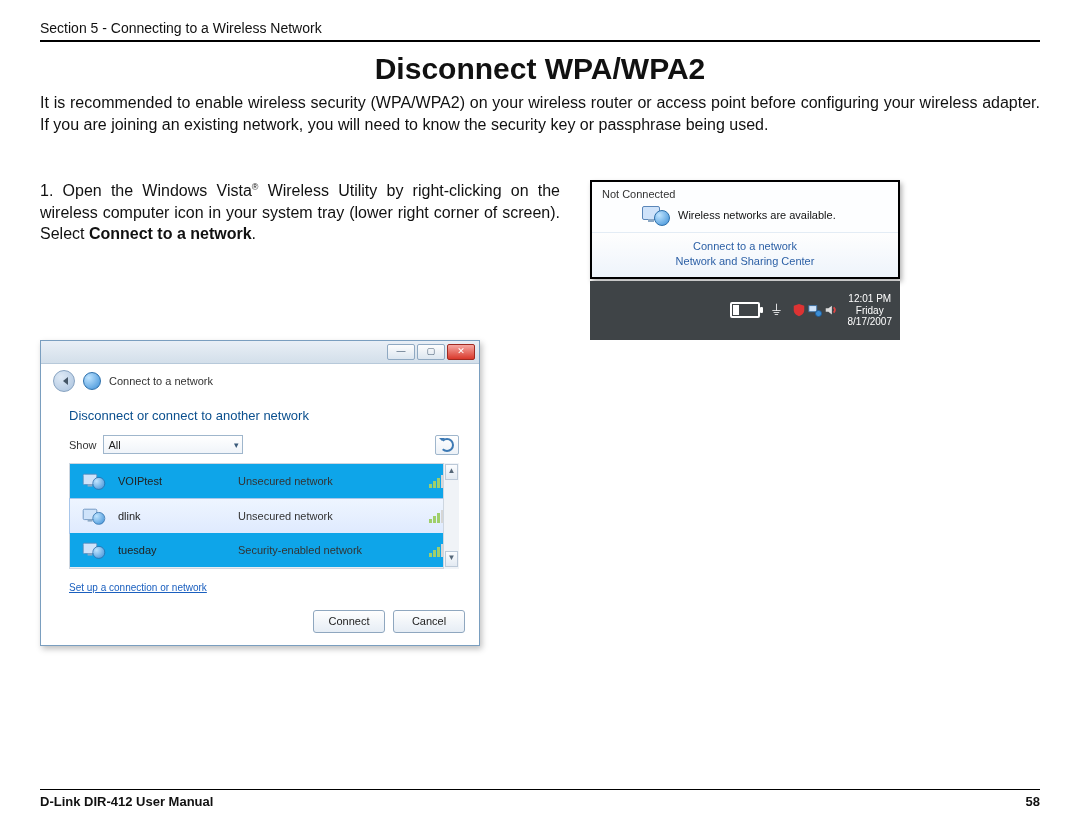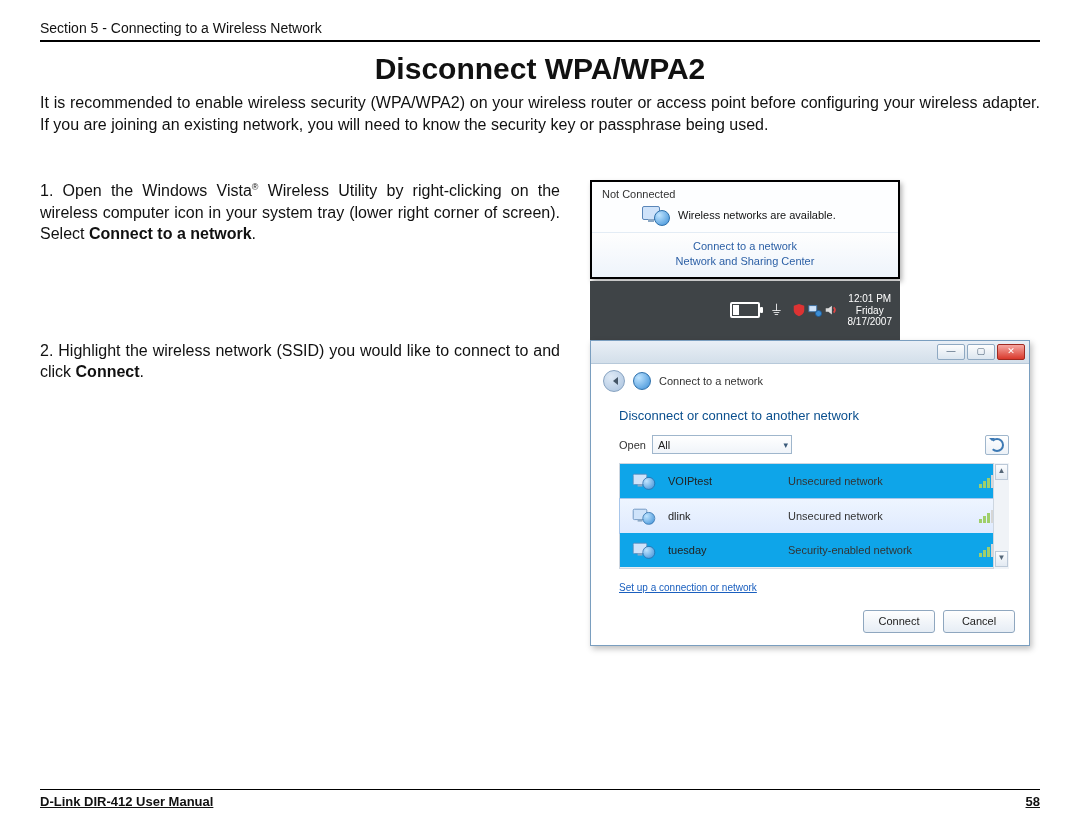--- a/index.html
+++ b/index.html
@@ -154,21 +154,21 @@
   }
   .vbtn {
     min-width:70px; height:21px;
     border:1px solid #8fa7bf; border-radius:3px;
     background: linear-gradient(#fefefe,#e6edf5);
     font-size:11px; color:#222; display:flex; align-items:center; justify-content:center;
   }
 
   
   .page-footer {
-    position: absolute; left: 40px; right: 40px; bottom: 25px; text-decoration: underline;
+    position: absolute; left: 40px; right: 40px; bottom: 25px;
   }
   .page-footer hr { border:none; border-top:1.5px solid #000; margin-bottom:4px; }
   .pf-row { display:flex; justify-content:space-between; font-size:13px; font-weight:700; }
 
   .reg { font-size: 9px; vertical-align: super; }
 </style>
 </head>
 <body>
 
 <div class="section-header">Section 5 - Connecting to a Wireless Network</div>
@@ -224,41 +224,37 @@
         <div class="clock">
           <div>12:01 PM</div>
           <div>Friday</div>
           <div>8/17/2007</div>
         </div>
       </div>
     </div>
   </div>
 
   <div class="row">
-    <div class="step-text">
-      <span>2.</span>
-      <span>Highlight the wireless network (SSID) you would like to connect to and click </span><span class="bold">Connect</span><span>.</span>
-    </div>
 
     <div class="fig2">
       <div class="dialog">
         <div class="dlg-titlebar">
           <div class="winbtn">—</div>
           <div class="winbtn">▢</div>
           <div class="winbtn close">✕</div>
         </div>
         <div class="dlg-header">
           <span class="nav-back"></span>
           <span class="globe-sm"></span>
           <span>Connect to a network</span>
         </div>
         <div class="dlg-body">
           <div class="dlg-instr">Disconnect or connect to another network</div>
           <div class="show-row">
-            <span class="lbl">Open</span>
+            <span class="lbl">Show</span>
             <div class="combo">
               <span>All</span>
               <span class="arrow">▾</span>
             </div>
             <div class="refresh-btn">
               <span class="refresh-glyph"></span>
             </div>
           </div>
 
           <div class="netlist" style="position:relative;">

